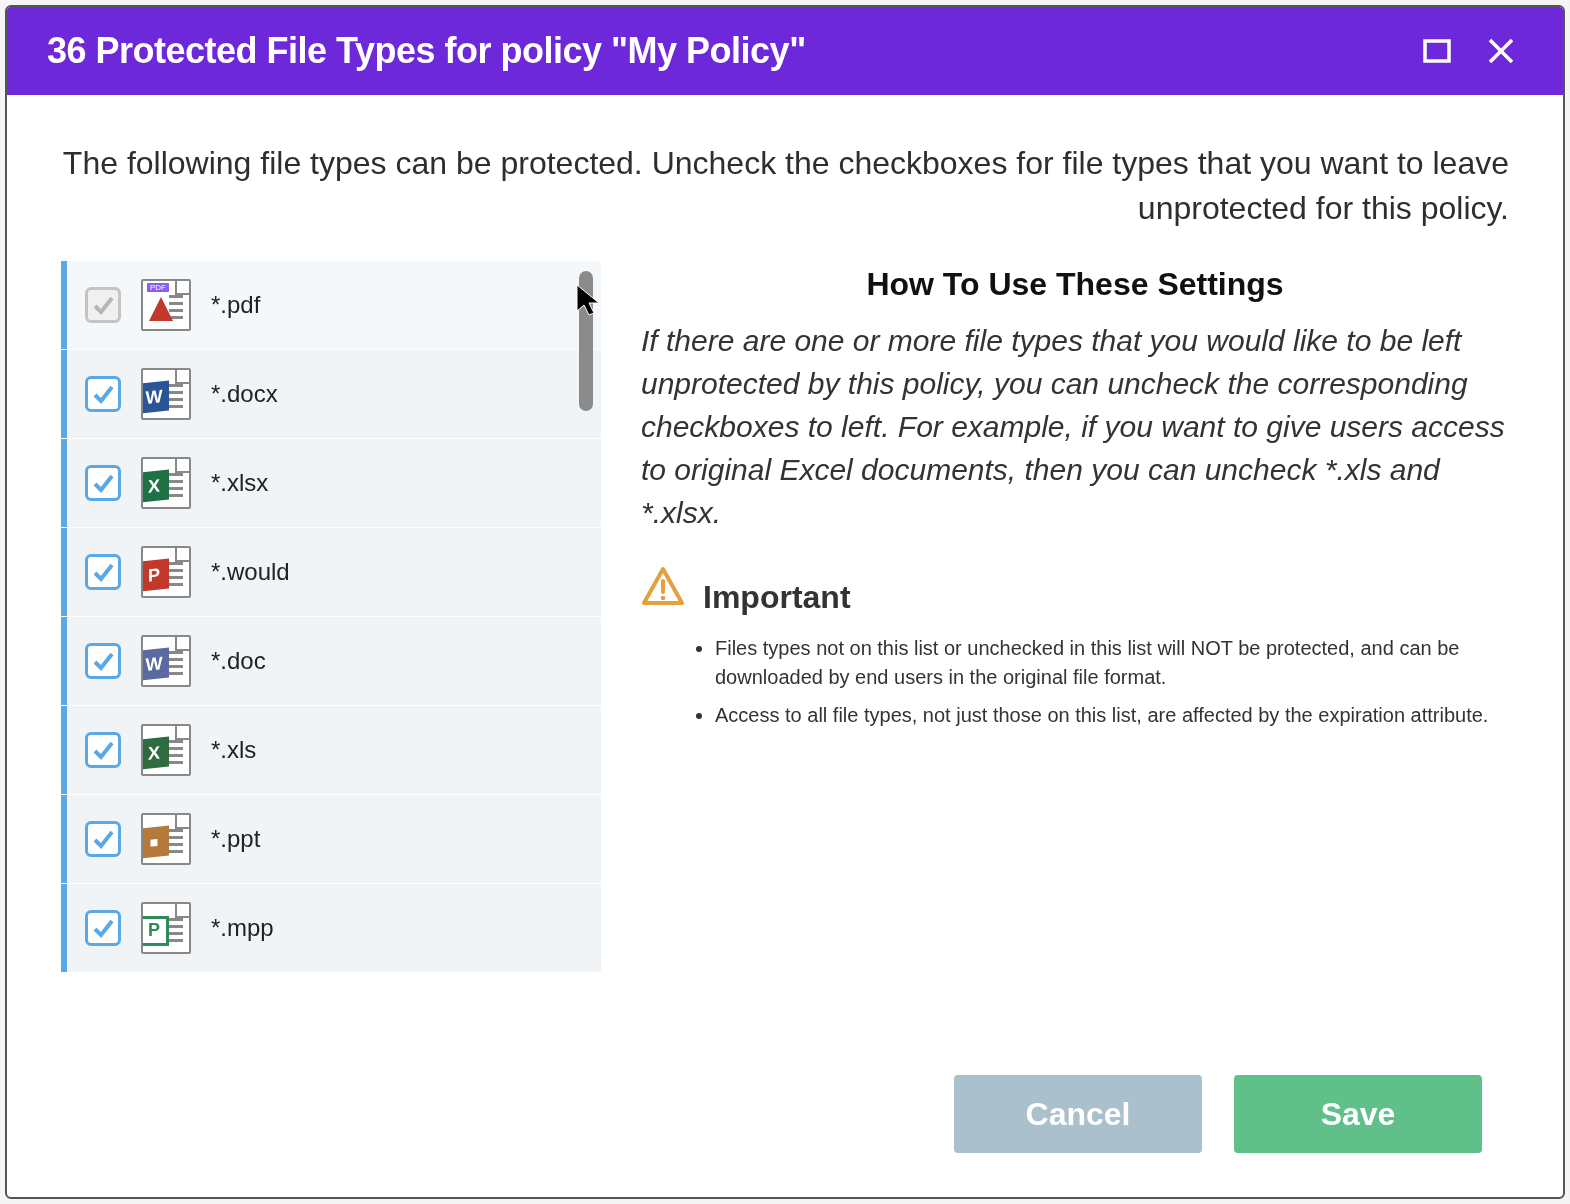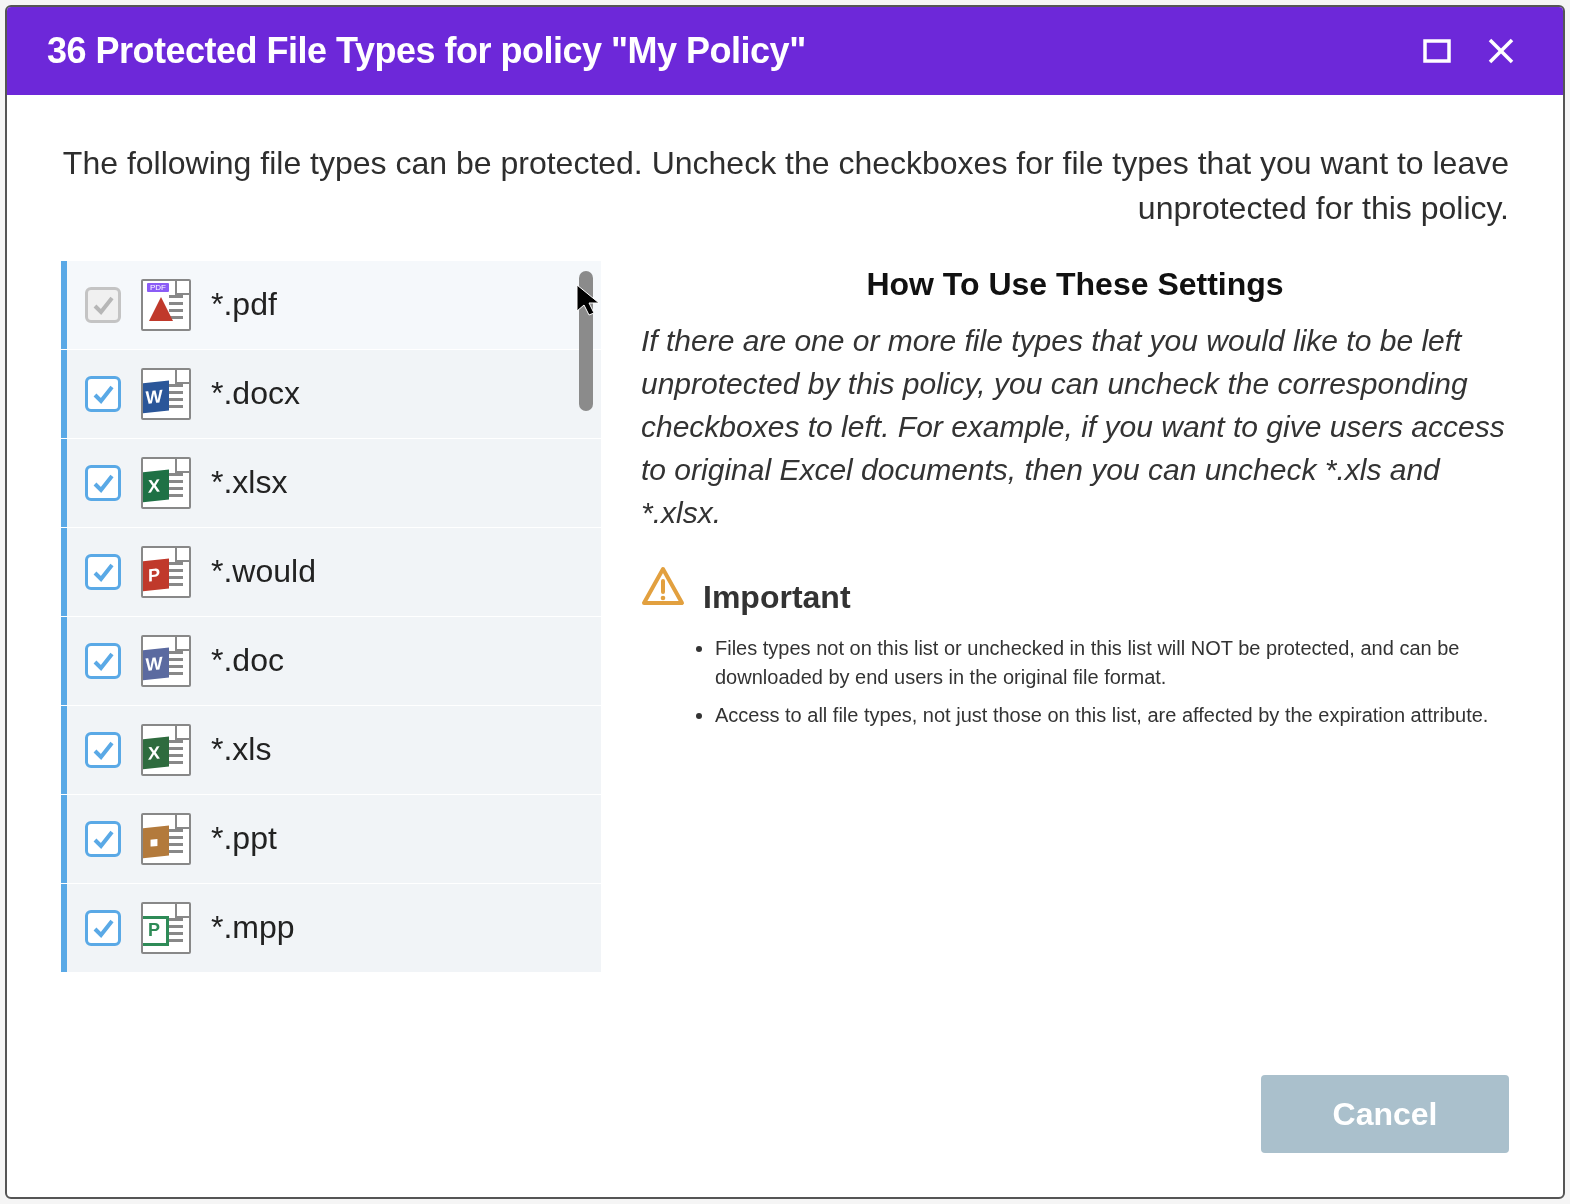--- a/index.html
+++ b/index.html
@@ -101,21 +101,21 @@
   }
   .checkbox svg { stroke: #5aa9e6; stroke-width: 4; fill: none; }
   .checkbox.disabled svg { stroke: #b6b6b6; }
 
   .fileicon {
     width: 54px; height: 54px;
     display: flex; align-items: center; justify-content: center;
     position: relative;
   }
   .filelabel {
-    font-size: 32px;
+    font-size: 24px;
     color: #222;
   }
 
   .scrollbar-track {
     position: absolute;
     right: 8px; top: 10px;
     width: 14px;
     height: 695px;
     background: transparent;
   }
@@ -145,21 +145,21 @@
     margin-bottom: 14px;
   }
   .important-hdr .label { font-size: 32px; font-weight: 700; }
   .warn-icon svg { width: 44px; height: 44px; }
   .info ul { list-style: disc; padding-left: 74px; }
   .info ul li { margin-bottom: 10px; font-size: 20px;}
 
   .footer {
     display: flex; justify-content: flex-end;
     gap: 32px;
-    padding: 28px 54px 44px 54px;
+    padding: 28px 81px 44px 54px;
   }
   .btn {
     min-width: 248px;
     height: 78px;
     border: none;
     border-radius: 4px;
     font-size: 32px;
     font-weight: 700;
     color: #fff;
     cursor: pointer;
@@ -402,15 +402,16 @@
           <li>Files types not on this list or unchecked in this list will NOT be protected, and can be downloaded by end users in the original file format.</li>
           <li>Access to all file types, not just those on this list, are affected by the expiration attribute.</li>
         </ul>
       </div>
 
     </div>
   </div>
 
   <div class="footer">
     <button class="btn btn-cancel">Cancel</button>
+    <button class="btn btn-save">Save</button>
   </div>
 
 </div>
 
 </body></html>

